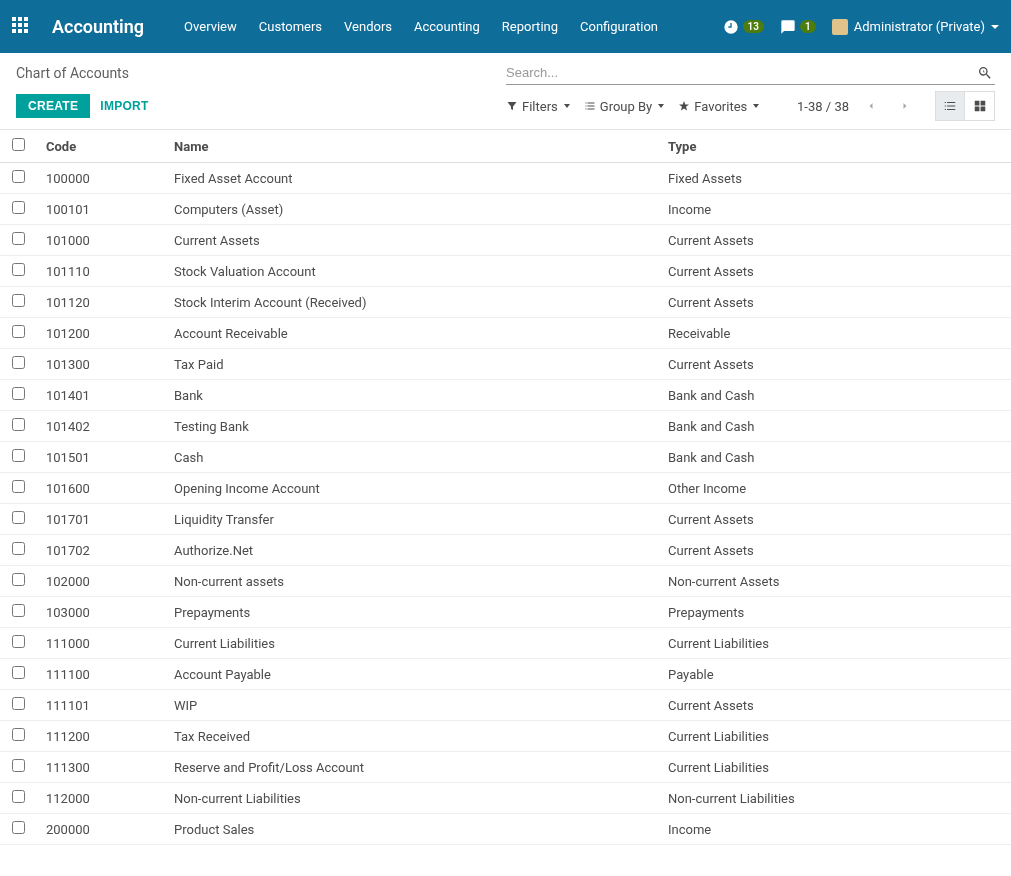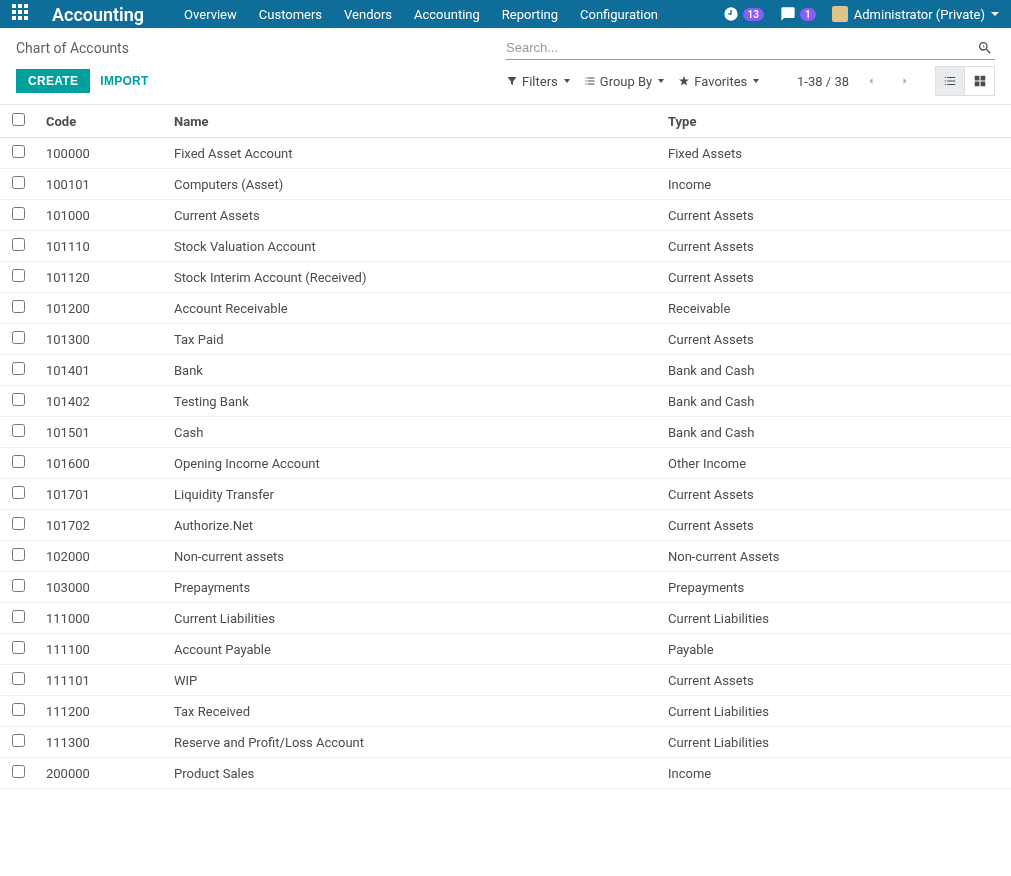--- a/index.html
+++ b/index.html
@@ -1,27 +1,27 @@
 <!DOCTYPE html>
 <html><head>
 <meta charset="utf-8">
 <style>
 * { box-sizing: border-box; margin: 0; padding: 0; }
 body { font-family: -apple-system, BlinkMacSystemFont, "Segoe UI", Roboto, "Helvetica Neue", Arial, sans-serif; font-size: 13px; color: #4c4c4c; background: #fff; }
 
 
-.navbar { background: #0f6d99; color: #fff; height: 28px; display: flex; align-items: center; padding: 0 12px; }
+.navbar { background: #0f6d99; color: #fff; height: 53px; display: flex; align-items: center; padding: 0 12px; }
 .apps-icon { width: 20px; height: 20px; display: grid; grid-template-columns: repeat(3,4px); grid-template-rows: repeat(3,4px); gap: 2px; cursor: pointer; margin-right: 20px; }
 .apps-icon span { background: #fff; width: 4px; height: 4px; }
 .brand { font-size: 18px; font-weight: 600; margin-right: 40px; cursor: pointer; }
 .nav-menu { display: flex; gap: 22px; flex: 1; }
 .nav-menu a { color: #fff; text-decoration: none; font-size: 13px; cursor: pointer; }
 .nav-right { display: flex; align-items: center; gap: 16px; }
 .badge-pill { display: inline-flex; align-items: center; gap: 4px; cursor: pointer; position: relative; }
-.badge-count { background: #8b5cf6; color: #fff; font-size: 10px; padding: 1px 5px; border-radius: 8px; font-weight: 600; }
+.badge-count { background: #4d7c0f; color: #fff; font-size: 10px; padding: 1px 5px; border-radius: 8px; font-weight: 600; }
 .user-menu { display: flex; align-items: center; gap: 6px; cursor: pointer; font-size: 13px; }
 .avatar { width: 16px; height: 16px; background: #e0c38a; border-radius: 2px; display: inline-block; }
 .caret-down { width: 0; height: 0; border-left: 4px solid transparent; border-right: 4px solid transparent; border-top: 4px solid #fff; }
 .caret-down-dark { width: 0; height: 0; border-left: 3px solid transparent; border-right: 3px solid transparent; border-top: 4px solid #4c4c4c; display: inline-block; margin-left: 2px; vertical-align: middle; }
 
 
 .control-panel { padding: 8px 16px 0 16px; border-bottom: 1px solid #e5e5e5; }
 .cp-top { display: flex; align-items: center; margin-bottom: 6px; }
 .breadcrumb { font-size: 14px; color: #5f5f5f; flex: 0 0 490px; }
 .search-wrap { flex: 1; position: relative; border-bottom: 1px solid #999; display: flex; align-items: center; }
@@ -298,19 +298,25 @@
           <td>Current Liabilities</td>
         </tr>
         <tr>
           <td class="col-check"><input type="checkbox" style=""></td>
           <td class="col-code">111300</td>
           <td class="col-name">Reserve and Profit/Loss Account</td>
           <td>Current Liabilities</td>
         </tr>
         <tr>
           <td class="col-check"><input type="checkbox" style=""></td>
+          <td class="col-code">112000</td>
+          <td class="col-name">Non-current Liabilities</td>
+          <td>Non-current Liabilities</td>
+        </tr>
+        <tr>
+          <td class="col-check"><input type="checkbox" style=""></td>
           <td class="col-code">200000</td>
           <td class="col-name">Product Sales</td>
           <td>Income</td>
         </tr>
       </tbody>
   </table>
 </div>
 
 </body></html>

